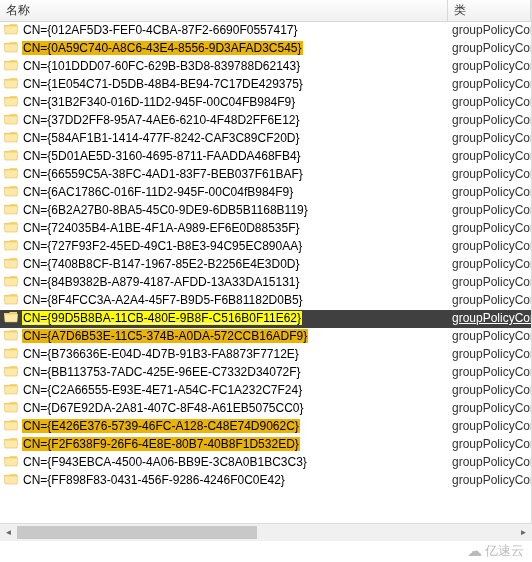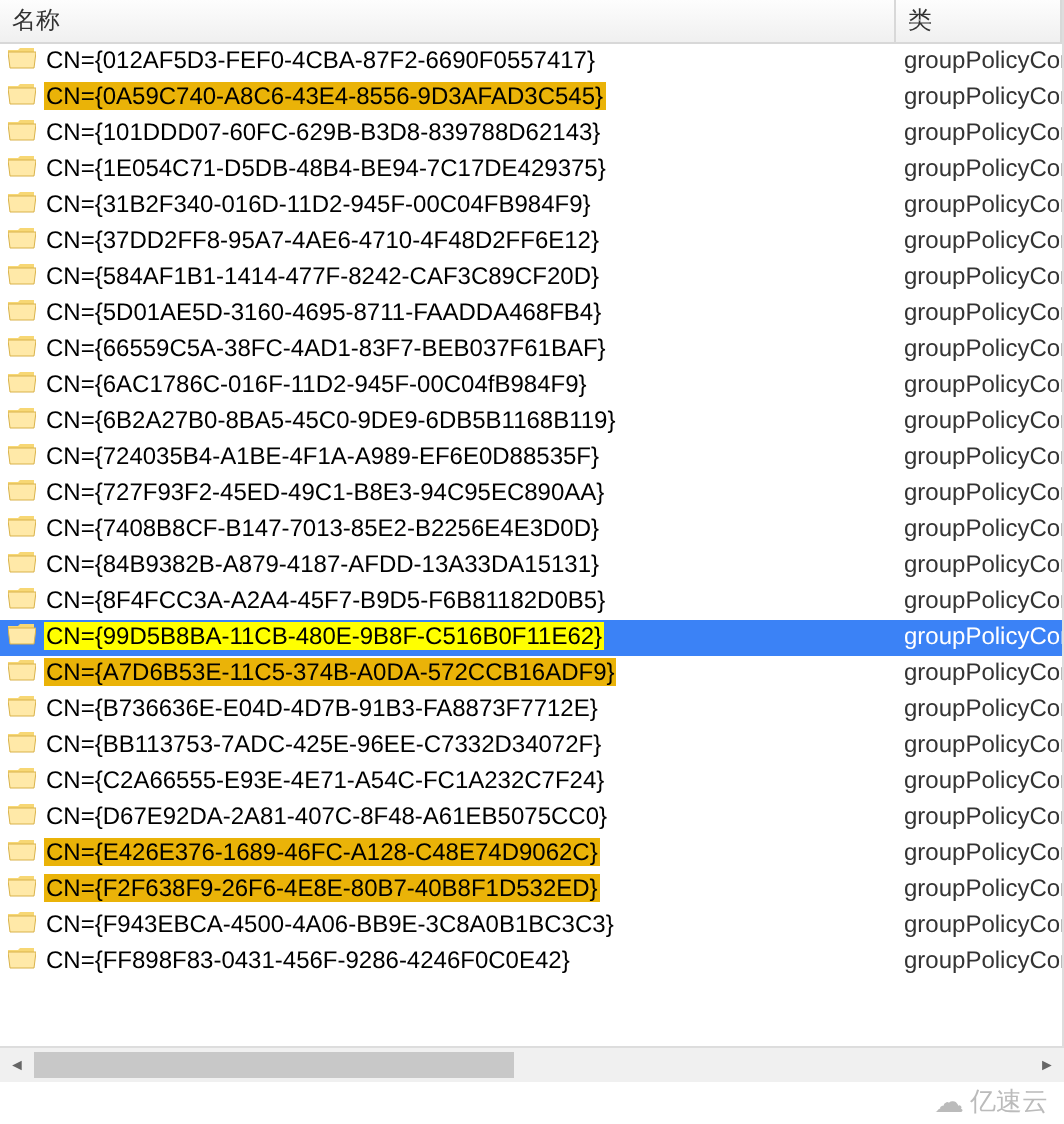--- a/index.html
+++ b/index.html
@@ -36,22 +36,23 @@
     }
     .col-name { width: 448px; }
     .col-type { flex: 1; overflow: hidden; white-space: nowrap; }
     .row {
       display: flex;
       height: 18px;
       align-items: center;
       white-space: nowrap;
     }
     .row.selected {
-      background: #3b82f6;
+      background: #404040;
       color: #fff;
+      text-decoration: underline;
     }
     .cell {
       padding: 1px 4px;
       font-size: 12px;
       overflow: hidden;
       white-space: nowrap;
       display: flex;
       align-items: flex-start;
       height: 100%;
     }
@@ -203,21 +204,21 @@
         <div class="cell col-type">groupPolicyContaine</div>
       </div>
       <div class="row">
         <div class="cell col-name">
           <span class="folder-icon">
             <svg width="14" height="12" viewBox="0 0 14 12">
   <path d="M0 2 L5 2 L6 1 L13 1 L13 3 L0 3 Z" fill="#f7d774"></path>
   <path d="M0 3 L14 3 L13 11 L1 11 Z" fill="#ffe9a8" stroke="#d9b24a" stroke-width="0.5"></path>
 </svg>
           </span>
-          <span class="name-text">CN={37DD2FF8-95A7-4AE6-4710-4F48D2FF6E12}</span>
+          <span class="name-text">CN={37DD2FF8-95A7-4AE6-6210-4F48D2FF6E12}</span>
         </div>
         <div class="cell col-type">groupPolicyContaine</div>
       </div>
       <div class="row">
         <div class="cell col-name">
           <span class="folder-icon">
             <svg width="14" height="12" viewBox="0 0 14 12">
   <path d="M0 2 L5 2 L6 1 L13 1 L13 3 L0 3 Z" fill="#f7d774"></path>
   <path d="M0 3 L14 3 L13 11 L1 11 Z" fill="#ffe9a8" stroke="#d9b24a" stroke-width="0.5"></path>
 </svg>
@@ -299,21 +300,21 @@
         <div class="cell col-type">groupPolicyContaine</div>
       </div>
       <div class="row">
         <div class="cell col-name">
           <span class="folder-icon">
             <svg width="14" height="12" viewBox="0 0 14 12">
   <path d="M0 2 L5 2 L6 1 L13 1 L13 3 L0 3 Z" fill="#f7d774"></path>
   <path d="M0 3 L14 3 L13 11 L1 11 Z" fill="#ffe9a8" stroke="#d9b24a" stroke-width="0.5"></path>
 </svg>
           </span>
-          <span class="name-text">CN={7408B8CF-B147-7013-85E2-B2256E4E3D0D}</span>
+          <span class="name-text">CN={7408B8CF-B147-1967-85E2-B2256E4E3D0D}</span>
         </div>
         <div class="cell col-type">groupPolicyContaine</div>
       </div>
       <div class="row">
         <div class="cell col-name">
           <span class="folder-icon">
             <svg width="14" height="12" viewBox="0 0 14 12">
   <path d="M0 2 L5 2 L6 1 L13 1 L13 3 L0 3 Z" fill="#f7d774"></path>
   <path d="M0 3 L14 3 L13 11 L1 11 Z" fill="#ffe9a8" stroke="#d9b24a" stroke-width="0.5"></path>
 </svg>
@@ -407,21 +408,21 @@
         <div class="cell col-type">groupPolicyContaine</div>
       </div>
       <div class="row">
         <div class="cell col-name">
           <span class="folder-icon">
             <svg width="14" height="12" viewBox="0 0 14 12">
   <path d="M0 2 L5 2 L6 1 L13 1 L13 3 L0 3 Z" fill="#f7d774"></path>
   <path d="M0 3 L14 3 L13 11 L1 11 Z" fill="#ffe9a8" stroke="#d9b24a" stroke-width="0.5"></path>
 </svg>
           </span>
-          <span class="name-text hl">CN={E426E376-1689-46FC-A128-C48E74D9062C}</span>
+          <span class="name-text hl">CN={E426E376-5739-46FC-A128-C48E74D9062C}</span>
         </div>
         <div class="cell col-type">groupPolicyContaine</div>
       </div>
       <div class="row">
         <div class="cell col-name">
           <span class="folder-icon">
             <svg width="14" height="12" viewBox="0 0 14 12">
   <path d="M0 2 L5 2 L6 1 L13 1 L13 3 L0 3 Z" fill="#f7d774"></path>
   <path d="M0 3 L14 3 L13 11 L1 11 Z" fill="#ffe9a8" stroke="#d9b24a" stroke-width="0.5"></path>
 </svg>

